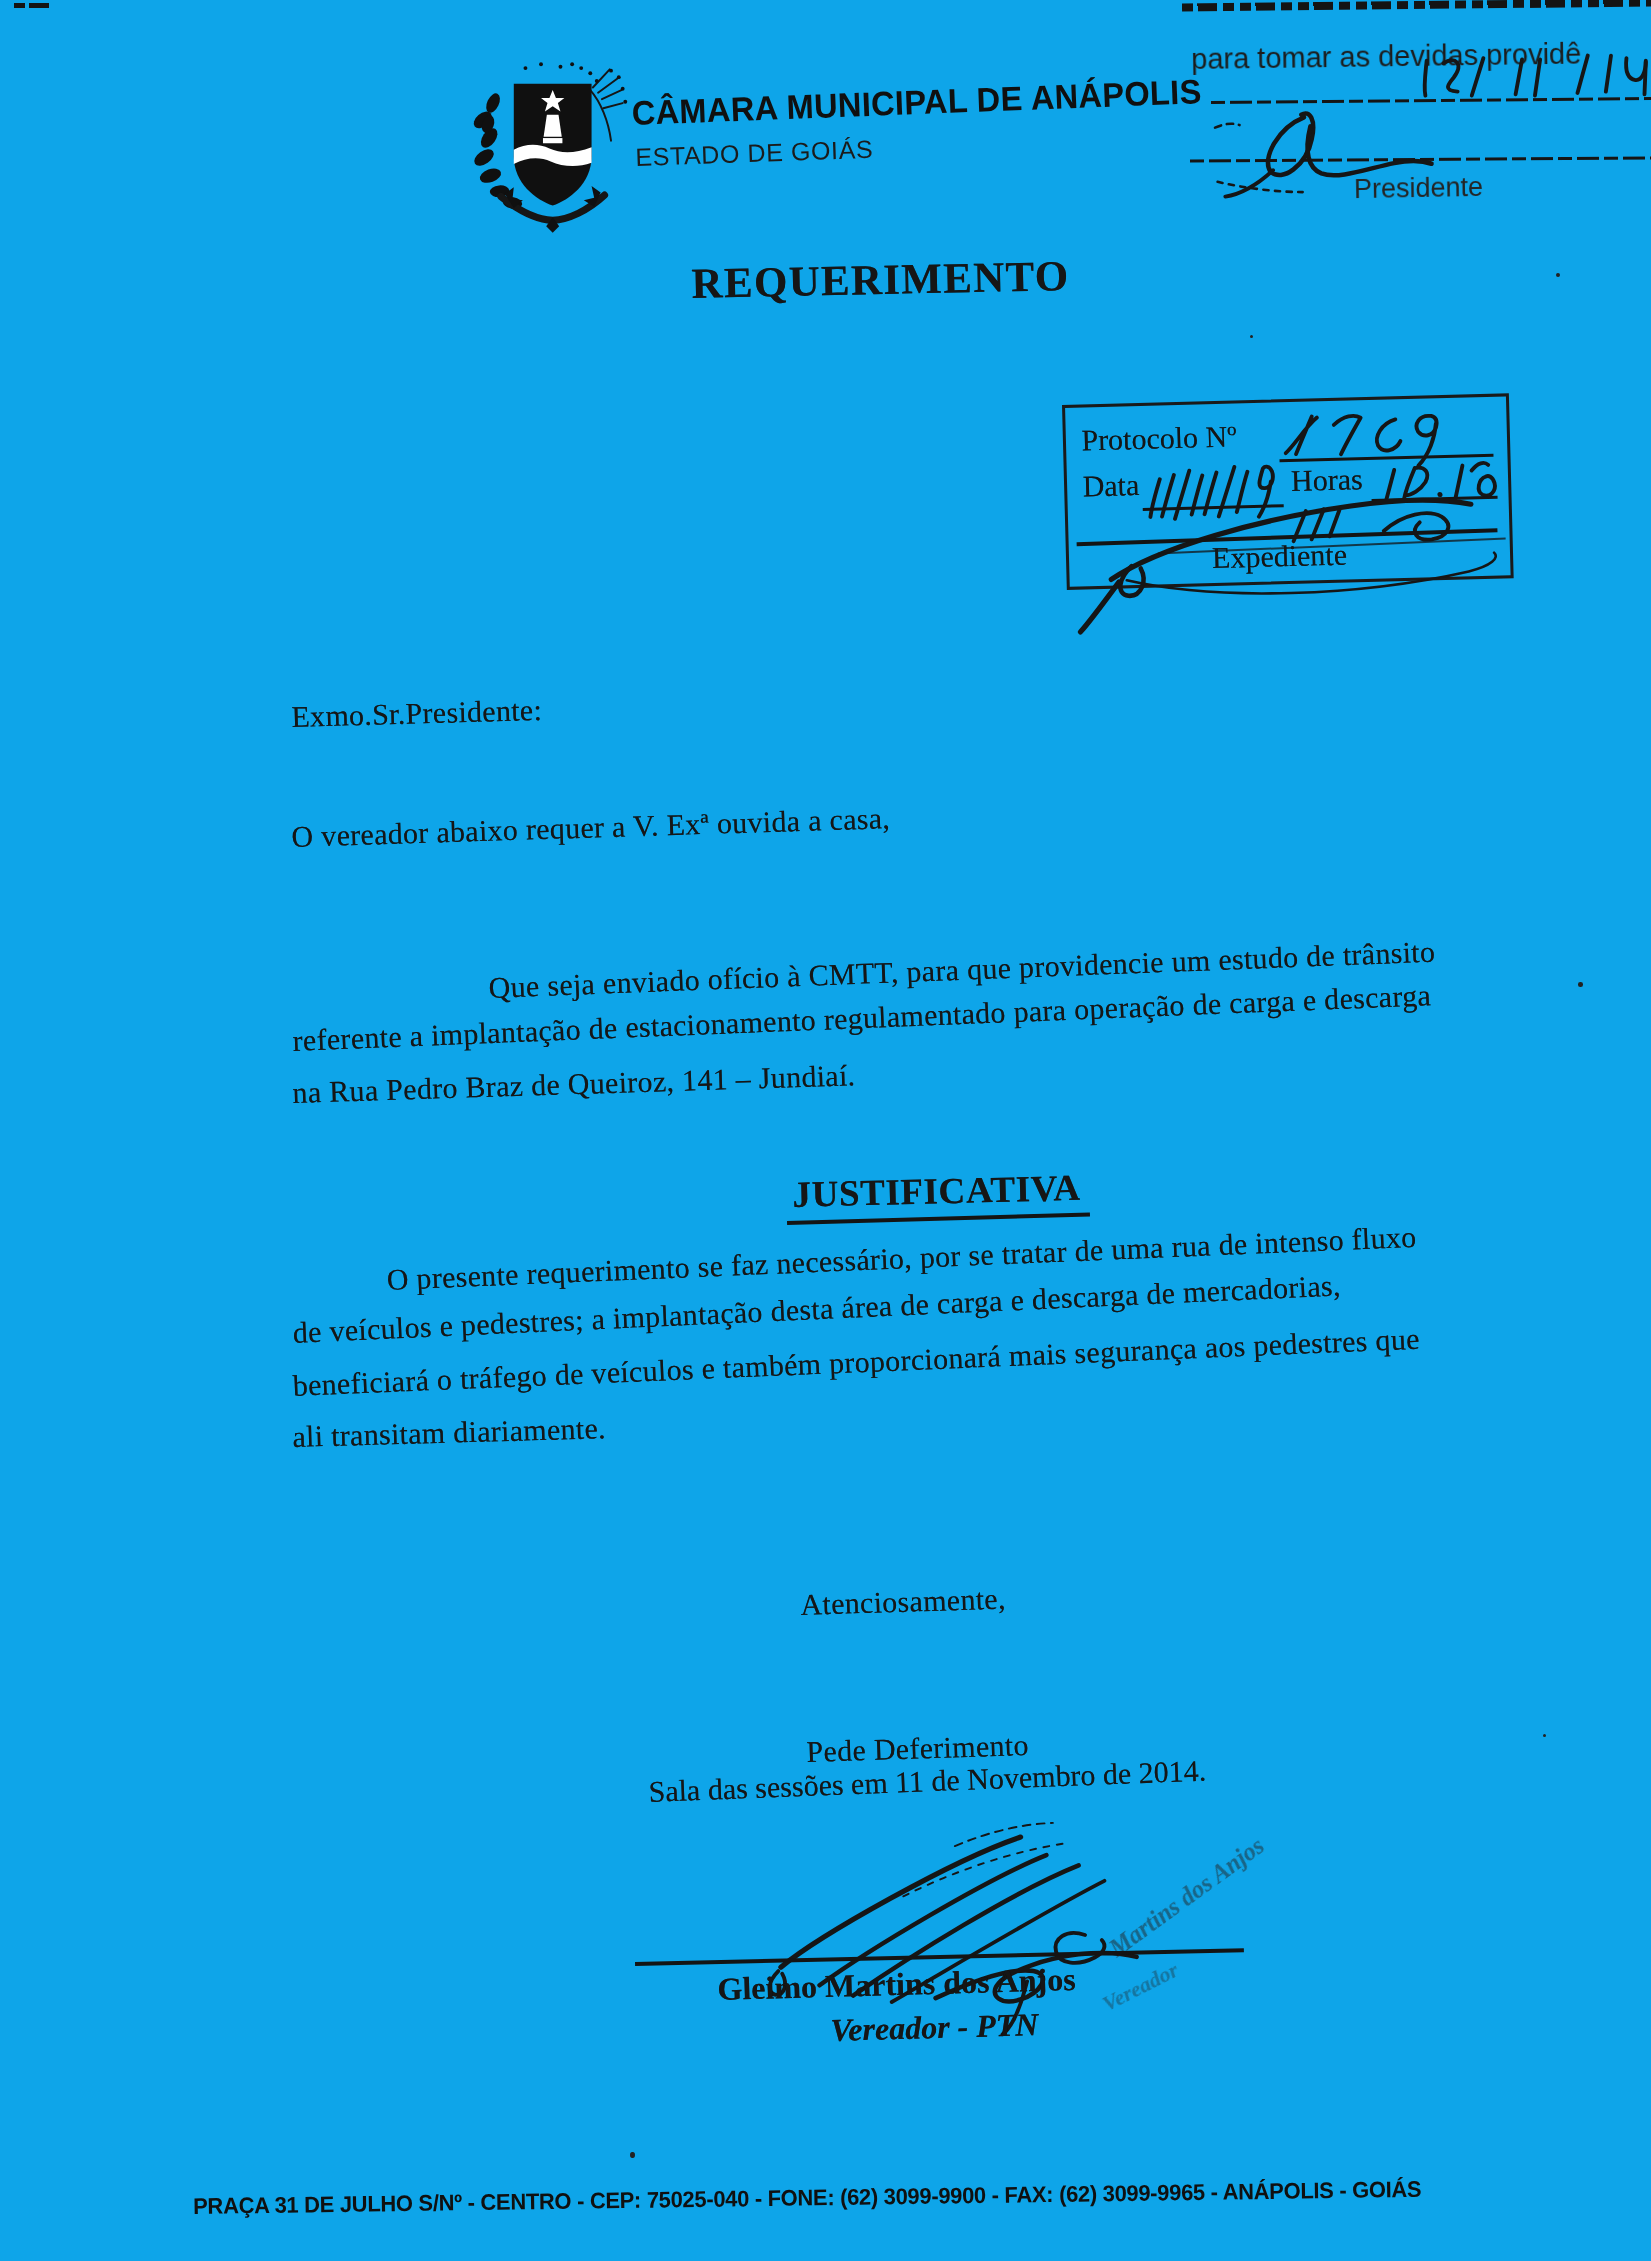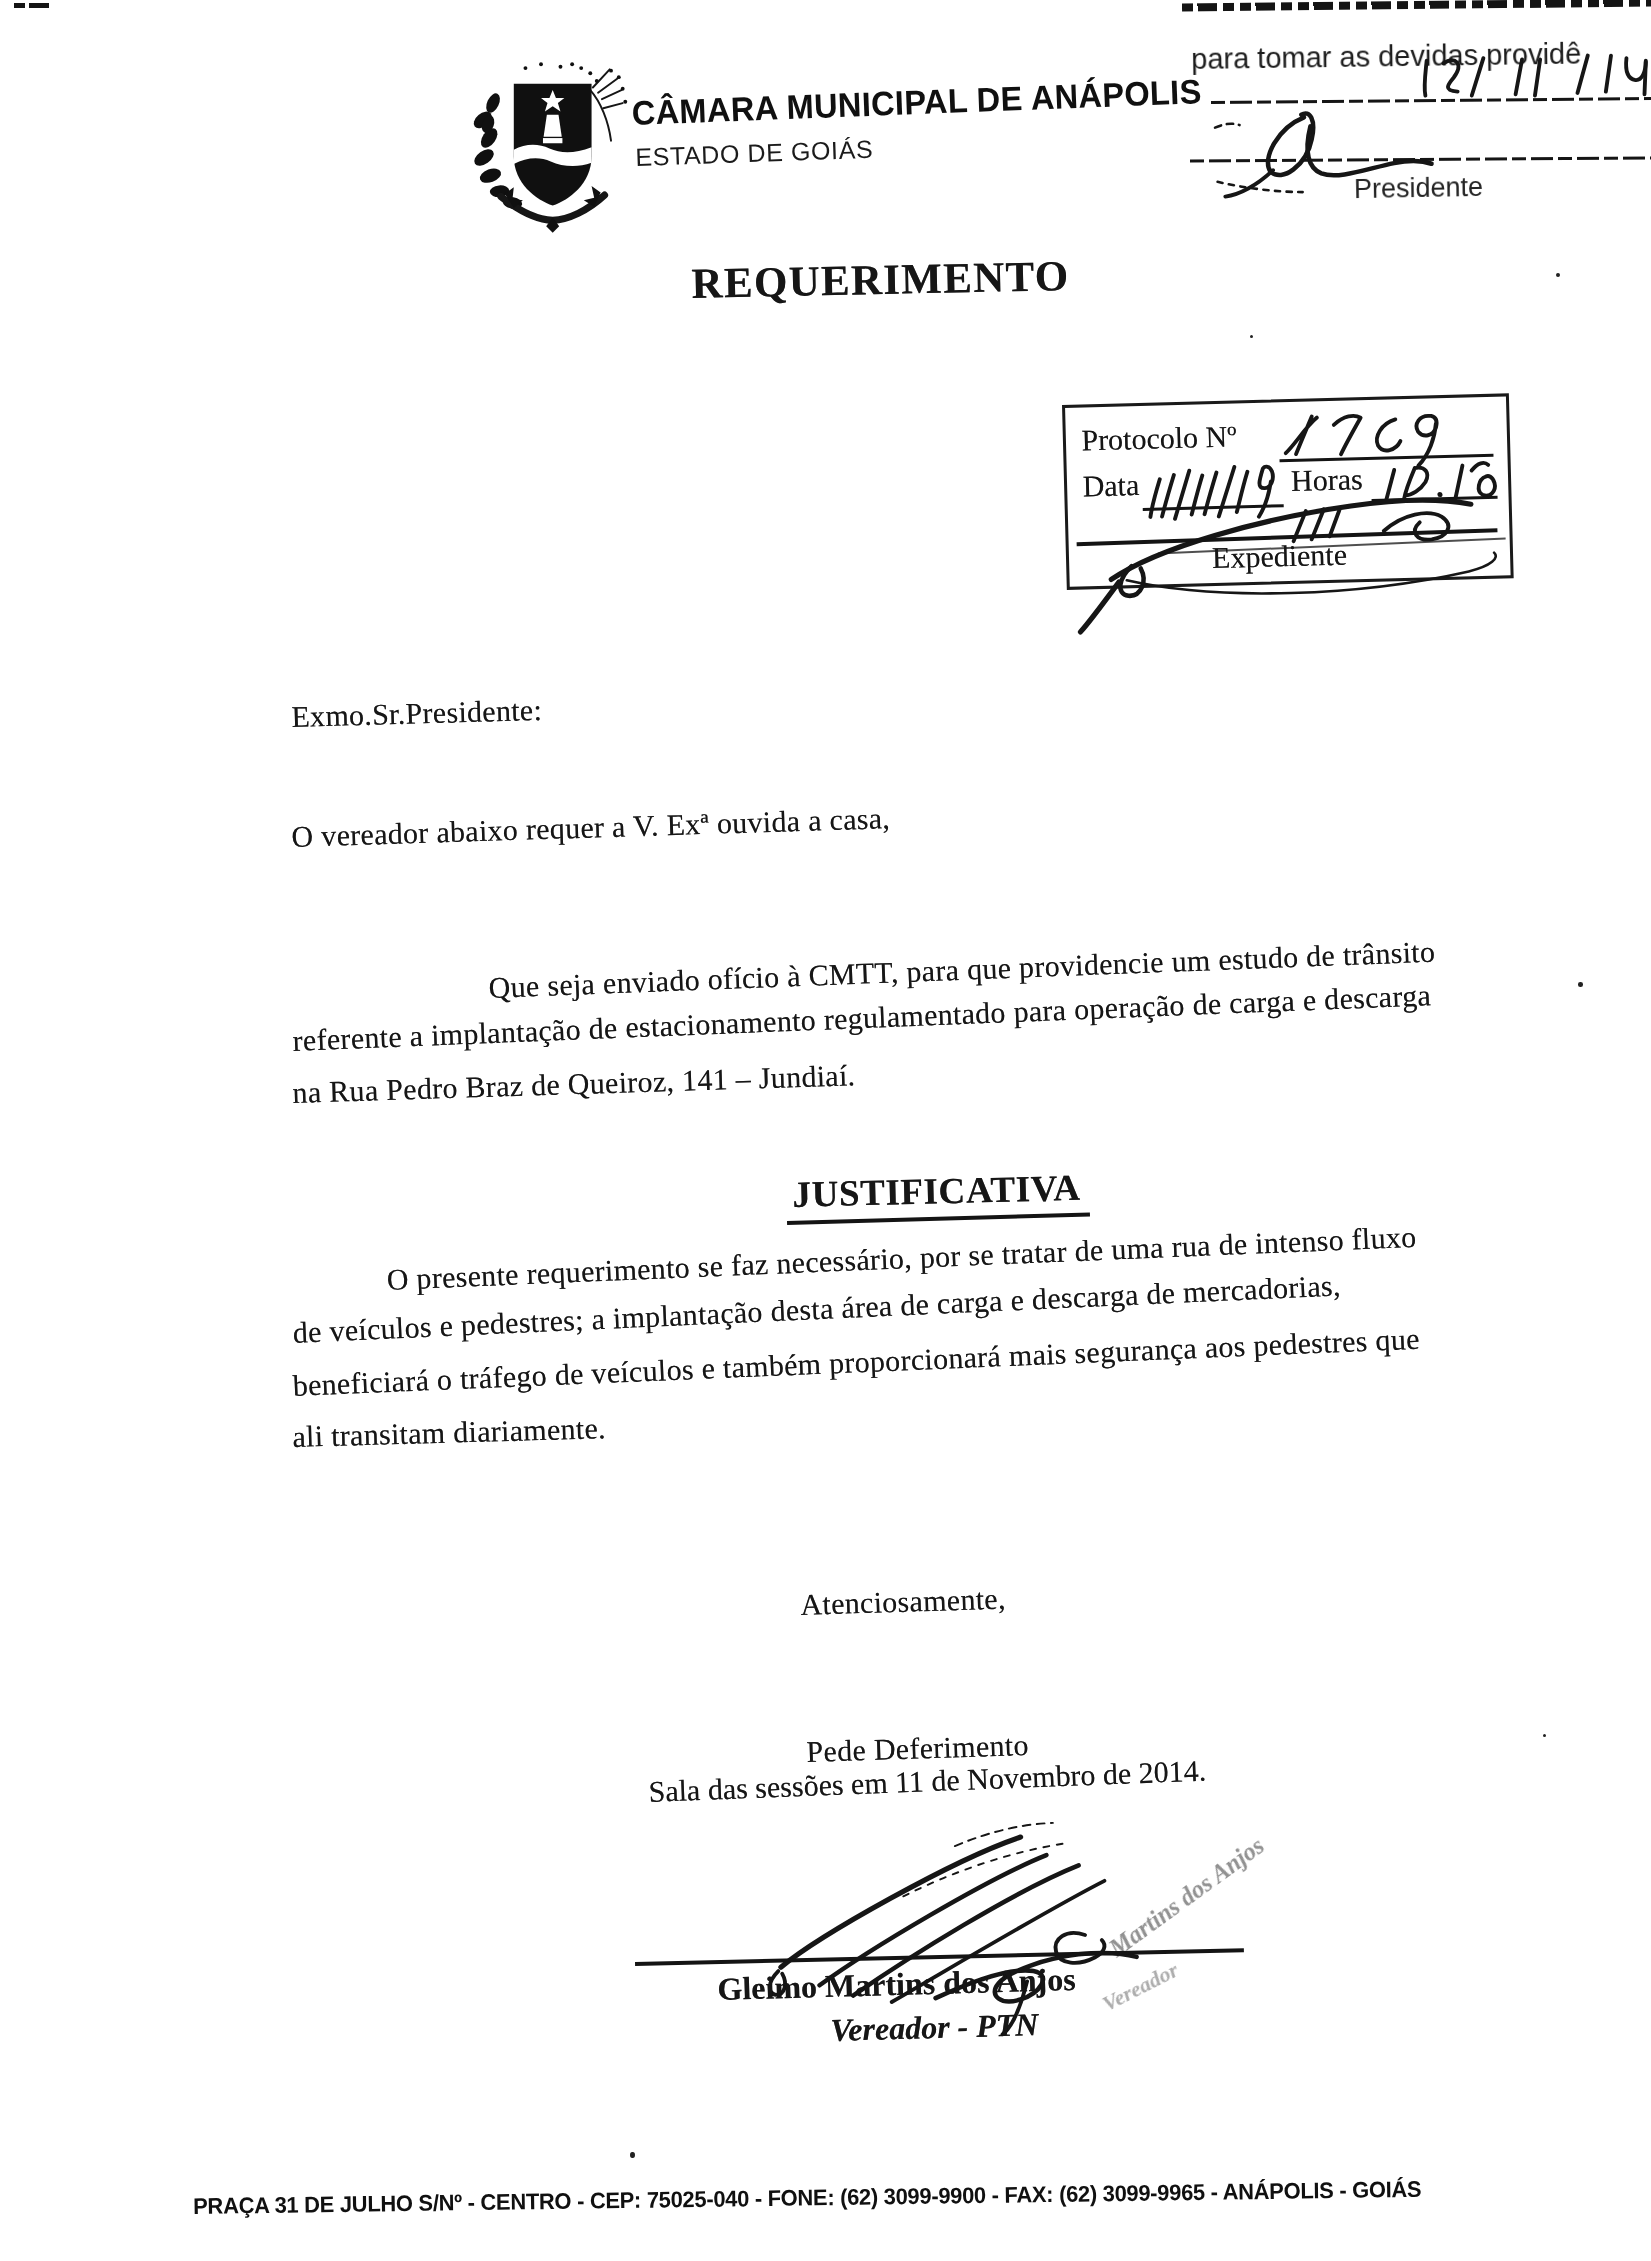--- a/index.html
+++ b/index.html
@@ -1,17 +1,17 @@
 <!DOCTYPE html>
 <html style="font-size:10.3px"><head>
 <meta charset="utf-8">
 <style>
   html,body{margin:0;padding:0;background:#e8e8e8;}
   .page{
-    position:relative;width:1651px;height:2261px;background:#ffffff;
+    position:relative;width:1651px;height:2261px;background:#0ea5e9;
     overflow:hidden;font-family:"Liberation Serif",serif;color:#141414;text-decoration:underline;
   }
   .abs{position:absolute;white-space:nowrap;}
   .typed{font-family:"Liberation Serif",serif;color:#161616;text-shadow:0 0 0.6px rgba(0,0,0,.55);}
   .sans{font-family:"Liberation Sans",sans-serif;color:#101010;}
   .body-line{font-size:30px;letter-spacing:0.3px;}
   .rule{position:absolute;background:#141414;}
   .dashed{position:absolute;height:3.2px;background:repeating-linear-gradient(90deg,#151515 0 14px,transparent 14px 19.3px,#151515 19.3px 41px,transparent 41px 46px);}
   .speck{position:absolute;background:#222;border-radius:50%;}
   svg{overflow:visible;}

